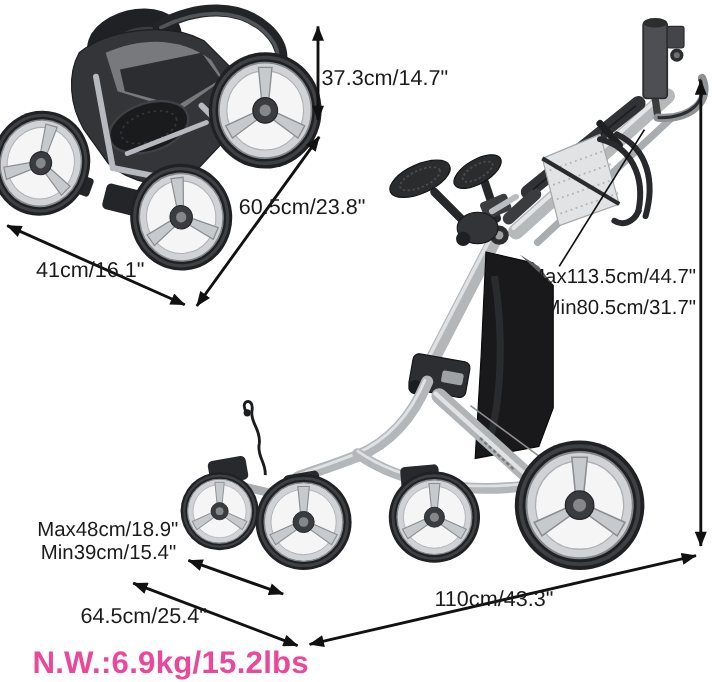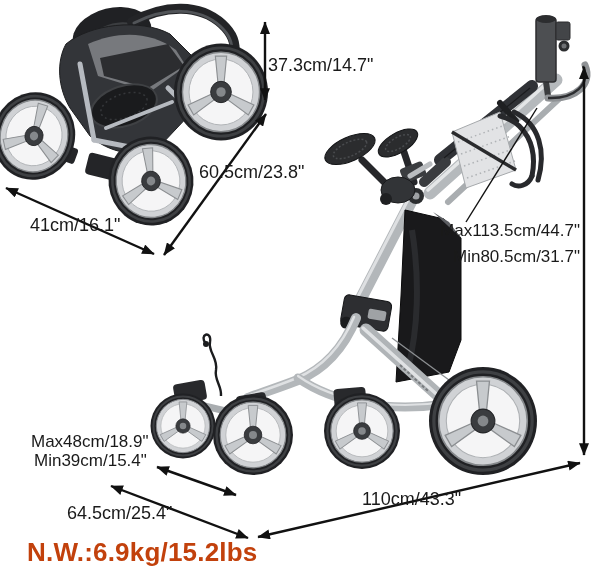--- a/index.html
+++ b/index.html
@@ -26,21 +26,21 @@
   #l-hmax{right:20px;top:222px;font-size:17px;}
   #l-hmin{right:20px;top:248px;font-size:17px;}
   #l-fwmax{left:31px;top:433px;font-size:17px;}
   #l-fwmin{left:34px;top:452px;font-size:17px;}
   #l-bw{left:67px;top:504px;}
   #l-len{left:362px;top:490px;}
   #l-nw{
     left:27px;top:539px;
     font-size:26px;
     font-weight:600;
-    color:#c2410c;
+    color:#ec4899;
     letter-spacing:0.2px;
   }
 </style>
 </head>
 <body>
 
 <div class="canvas">
 
   <svg class="stage" viewBox="0 0 600 568" aria-hidden="true">
     <defs>

